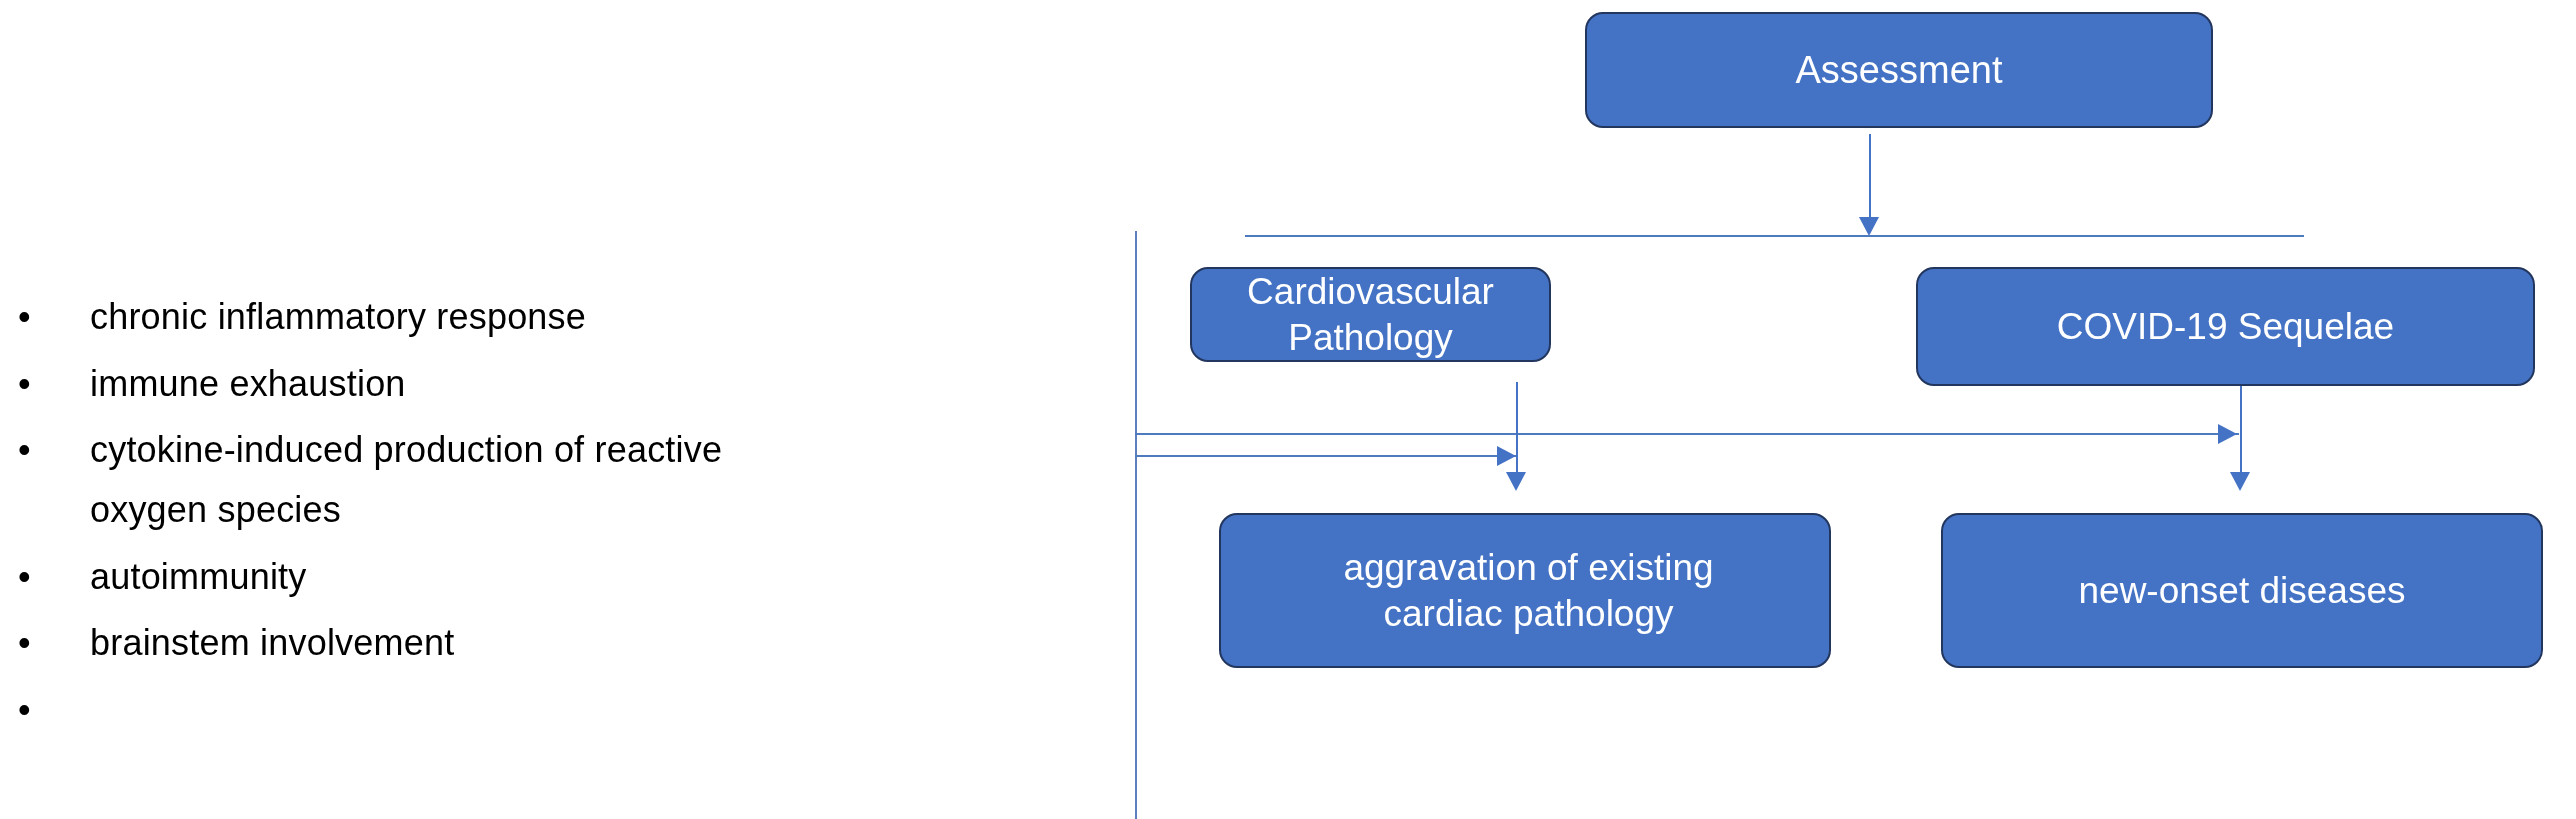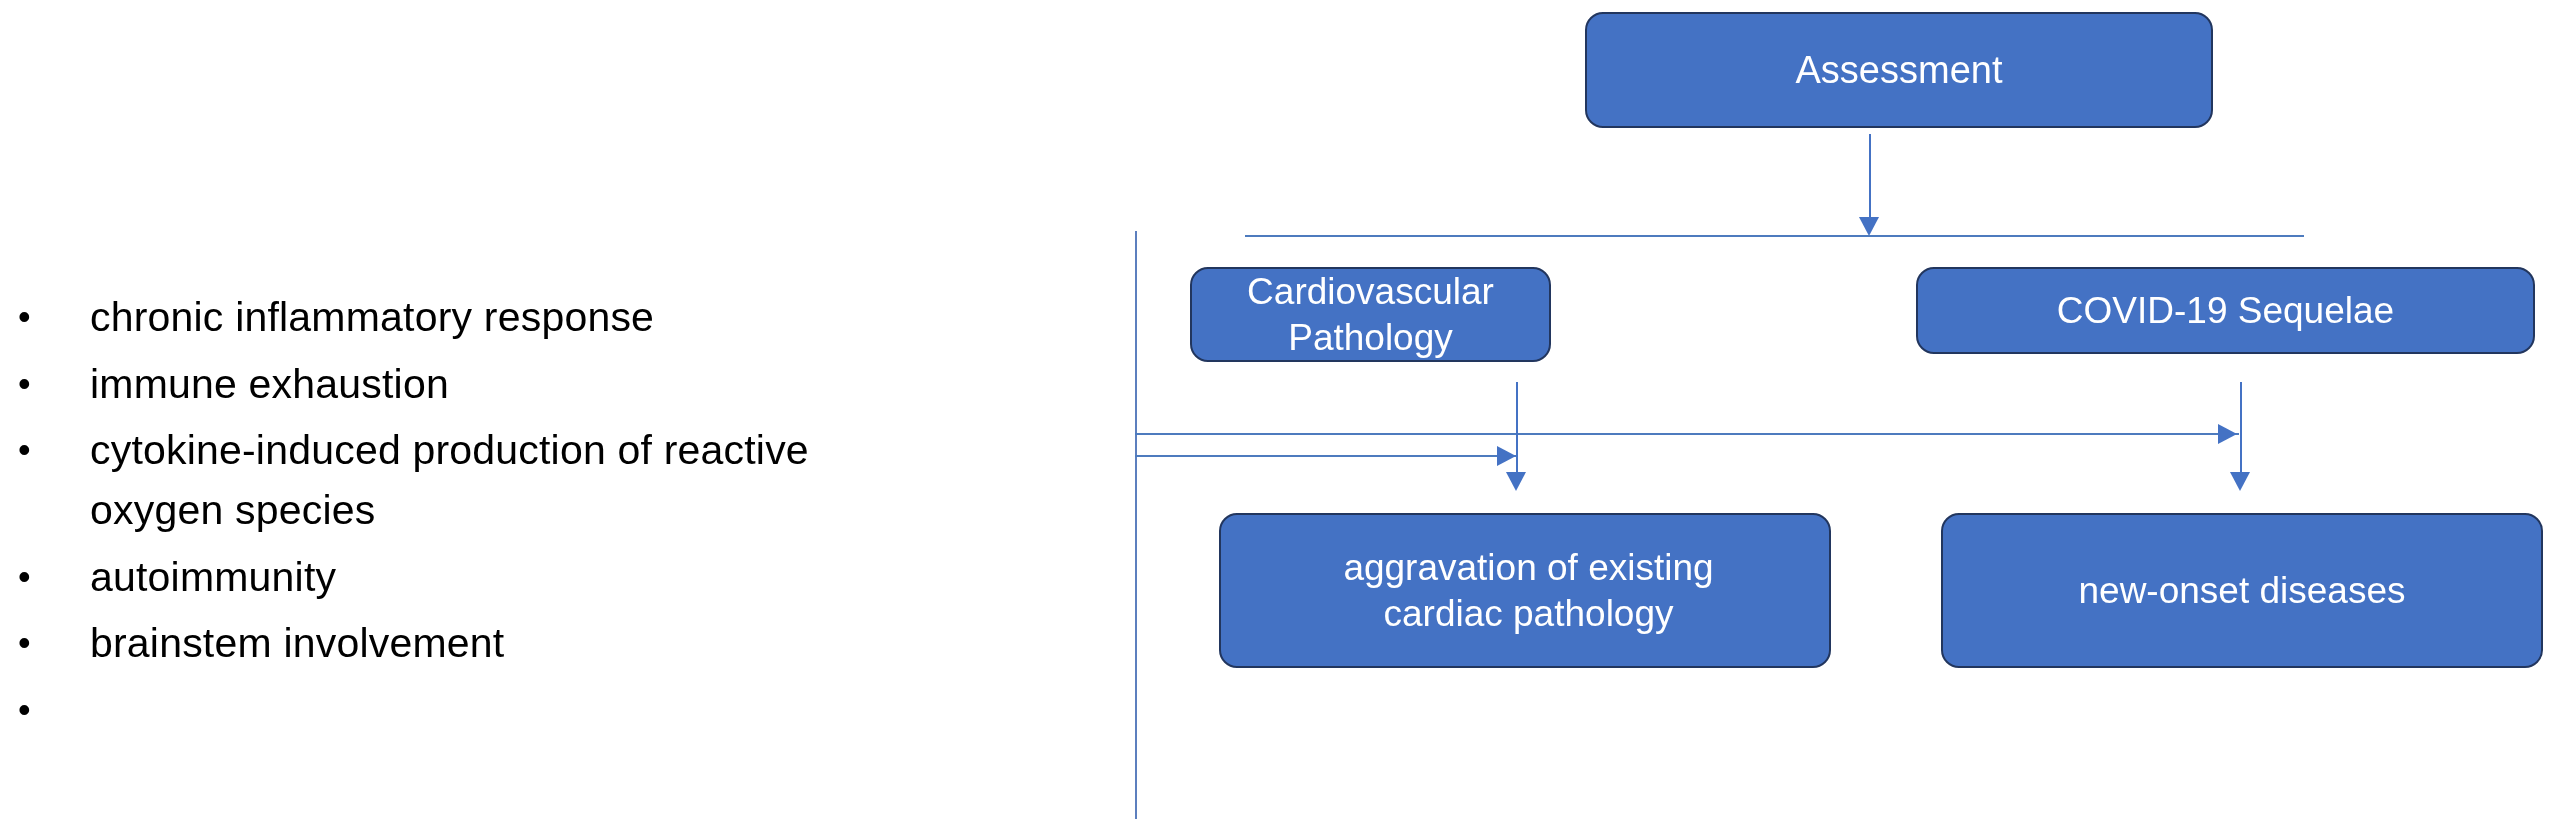--- a/index.html
+++ b/index.html
@@ -34,21 +34,21 @@
     width: 90px;
     flex: 0 0 90px;
     text-align: left;
     padding-left: 18px;
     box-sizing: border-box;
     font-size: 36px;
     line-height: 60px;
     color: #000000;
   }
   .bullet-text {
-    font-size: 41px;
+    font-size: 36px;
     line-height: 60px;
     color: #000000;
     letter-spacing: 0.2px;
     white-space: pre-line;
     max-width: 865px;
   }
 
   
   .node {
     position: absolute;
@@ -69,21 +69,21 @@
 
   #node-assessment {
     left: 1557px;  top: 12.2px;  width: 628px;  height: 116px; margin-left: 28px;
   }
   #node-cardiovascular {
     left: 1170px;  top: 267px; width: 361px;  height: 95px;
     font-size: 37px;
     margin-left: 20px;
   }
   #node-covid {
-    left: 1916px;  top: 267px; width: 619px;  height: 87px;
+    left: 1916px;  top: 267px; width: 619px;  height: 119px;
     font-size: 37px;
     text-align: right;
   }
   #node-aggravation {
     left: 1219px;  top: 513px; width: 612px;  height: 155px;
     font-size: 37px;
     padding-left: 20px;
   }
   #node-newonset {
     left: 1941px;  top: 513px; width: 602px;  height: 155px;

